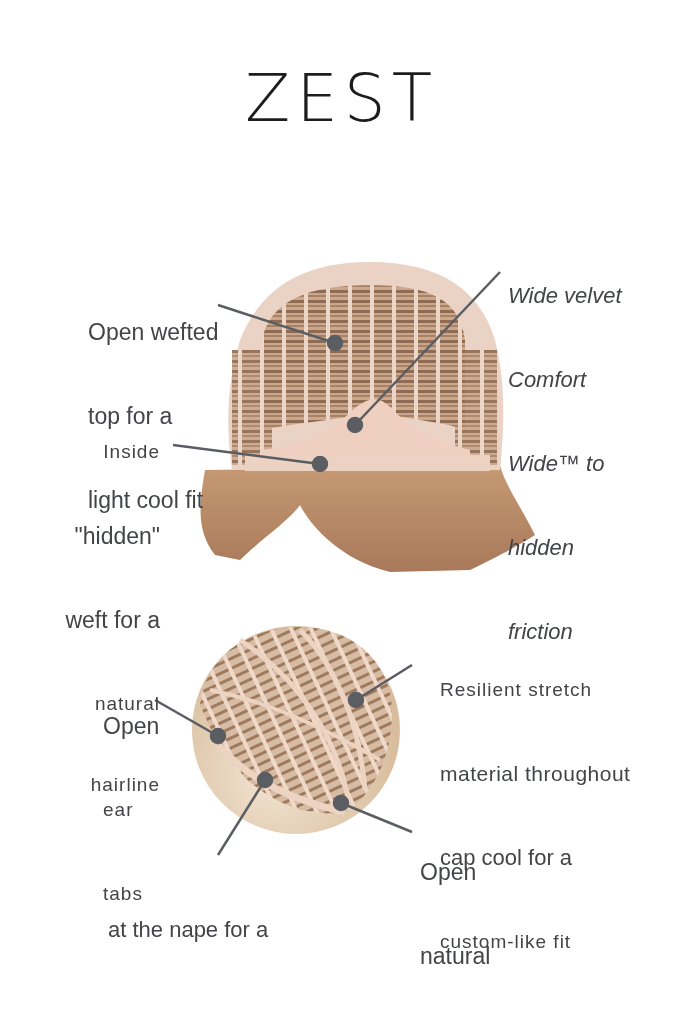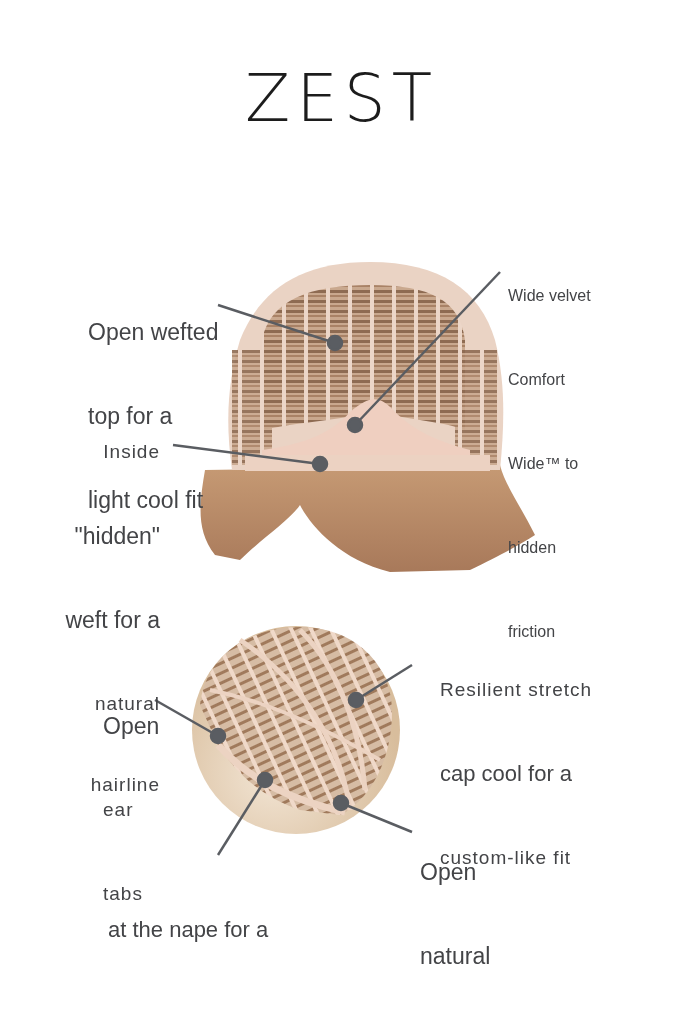--- a/index.html
+++ b/index.html
@@ -81,21 +81,21 @@
       <circle cx="341" cy="803" r="7"></circle>
   </g>
 </svg>
 
 <div class="label" style="left:88px; top:262px;">
   <div>Open wefted</div>
   <div>top for a</div>
   <div>light cool fit</div>
 </div>
 
-<div class="label" style="left:508px; top:226px; font-size:16px;">
+<div class="label" style="left:508px; top:226px; font-size:22px;font-style:italic;">
   <div>Wide velvet</div>
   <div>Comfort</div>
   <div>Wide™ to</div>
   <div>hidden</div>
   <div>friction</div>
 </div>
 
 <div class="label r" style="left:40px; width:120px; top:382px;">
   <div class="small" style="font-size:19px; letter-spacing:1px;">Inside</div>
   <div style="font-size:23px;">"hidden"</div>
@@ -105,20 +105,21 @@
 </div>
 
 <div class="label" style="left:103px; top:656px;">
   <div>Open</div>
   <div style="font-size:19px; letter-spacing:1px;">ear</div>
   <div style="font-size:19px; letter-spacing:1px;">tabs</div>
 </div>
 
 <div class="label" style="left:440px; top:620px;">
   <div style="font-size:19px; letter-spacing:1px;">Resilient stretch</div>
+  <div style="font-size:21px; letter-spacing:0.5px;">material throughout</div>
   <div style="font-size:22px;">cap cool for a</div>
   <div style="font-size:19px; letter-spacing:1px;">custom-like fit</div>
 </div>
 
 <div class="label" style="left:108px; top:860px; font-size:22px;">
   <div>at the nape for a</div>
   
 </div>
 
 <div class="label" style="left:420px; top:802px;">

